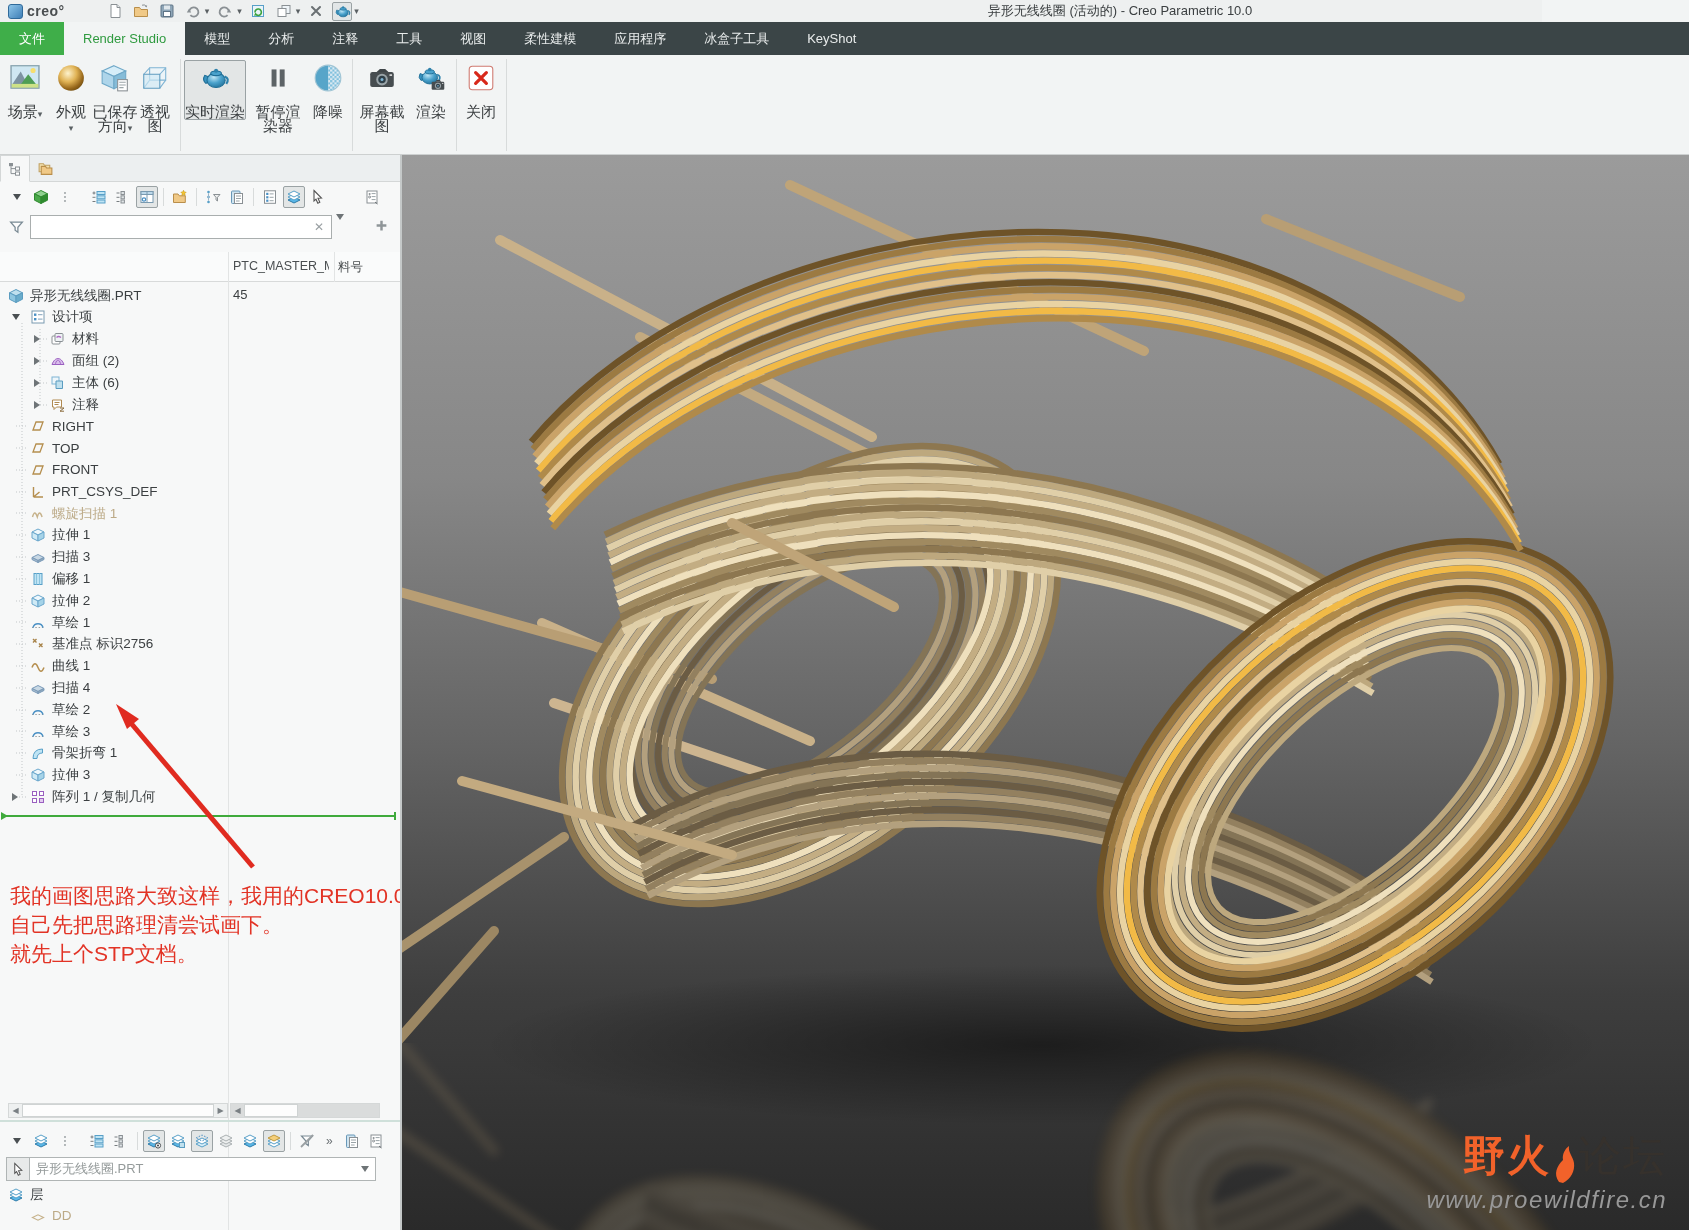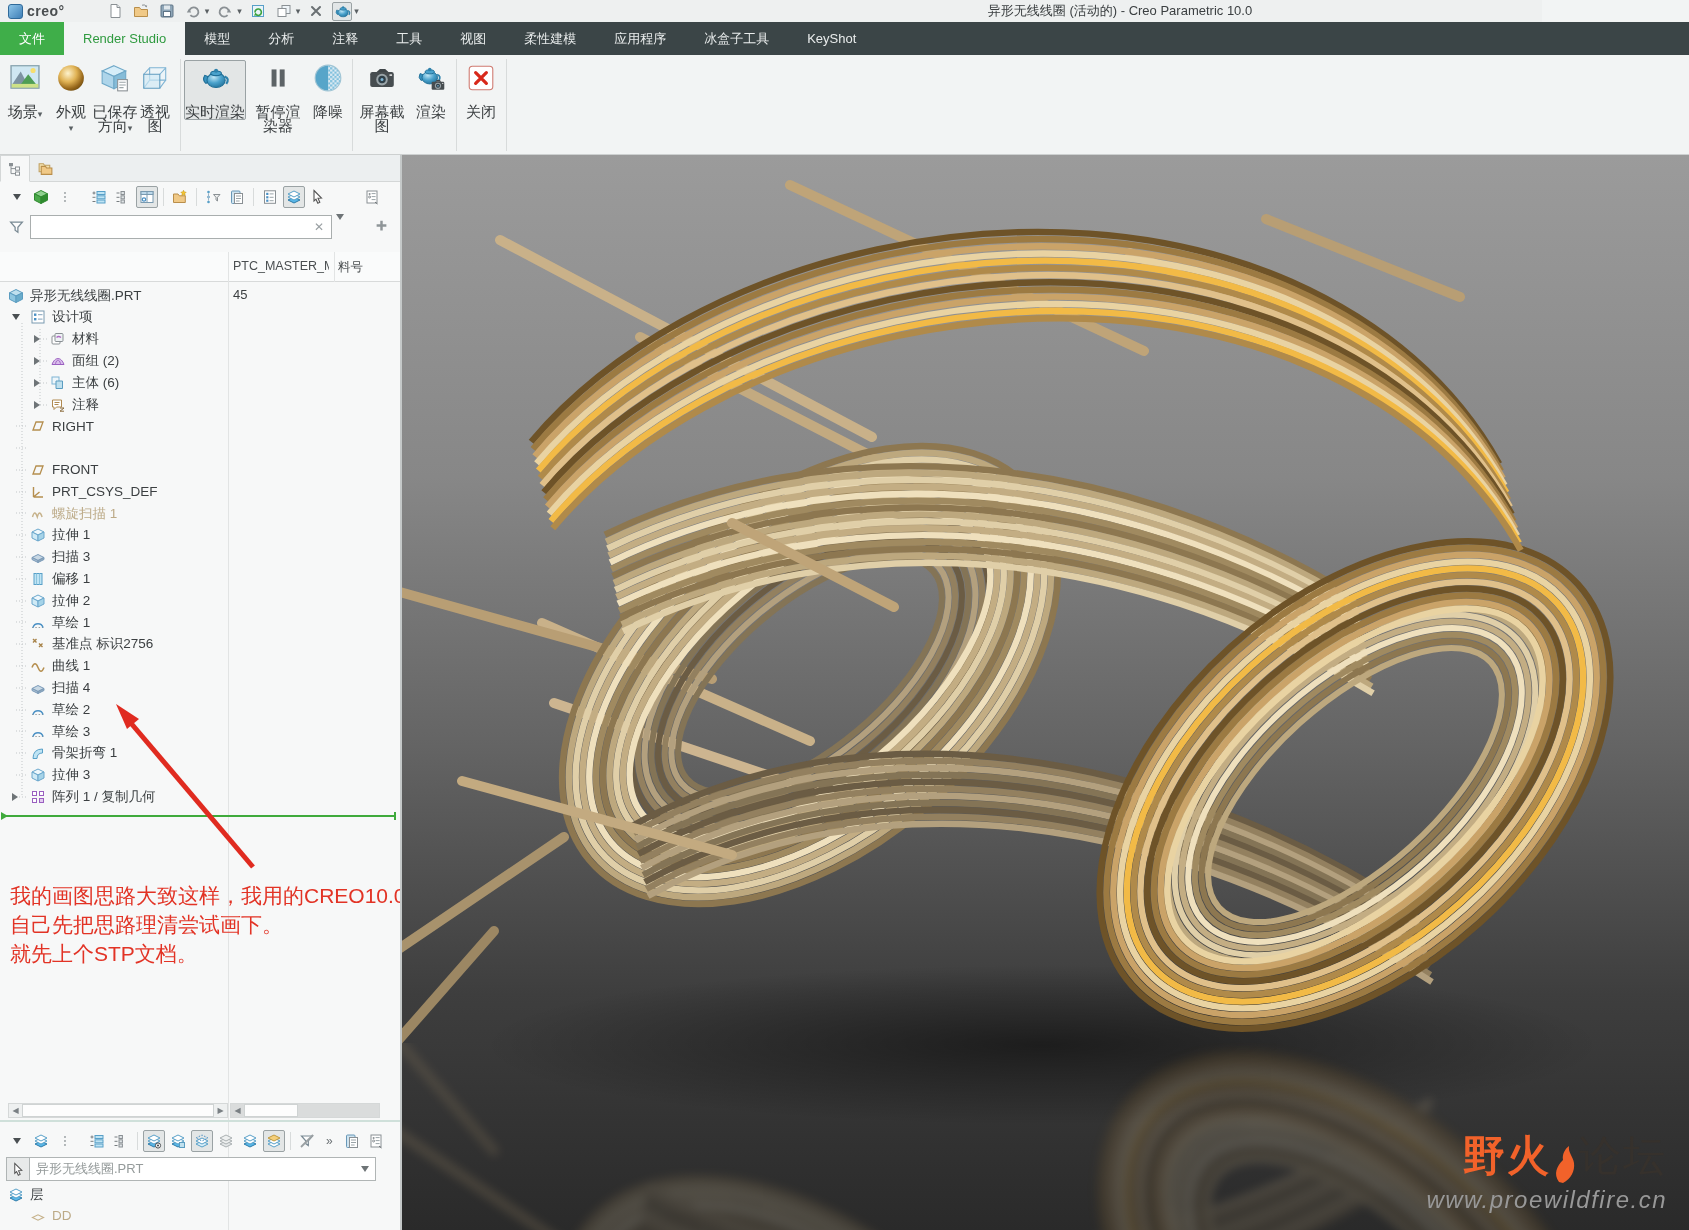--- a/index.html
+++ b/index.html
@@ -683,20 +683,26 @@
         <svg class="ticon">
           <use href="#sy-anno"></use>
         </svg>
         <span class="tlabel">注释</span>
       </div>
     <div class="trow lv1" style="--i:6">
         <svg class="ticon">
           <use href="#sy-plane"></use>
         </svg>
         <span class="tlabel">RIGHT</span>
+      </div>
+    <div class="trow lv1" style="--i:7">
+        <svg class="ticon">
+          <use href="#sy-plane"></use>
+        </svg>
+        <span class="tlabel">TOP</span>
       </div>
     <div class="trow lv1" style="--i:8">
         <svg class="ticon">
           <use href="#sy-plane"></use>
         </svg>
         <span class="tlabel">FRONT</span>
       </div>
     <div class="trow lv1" style="--i:9">
         <svg class="ticon">
           <use href="#sy-csys"></use>

